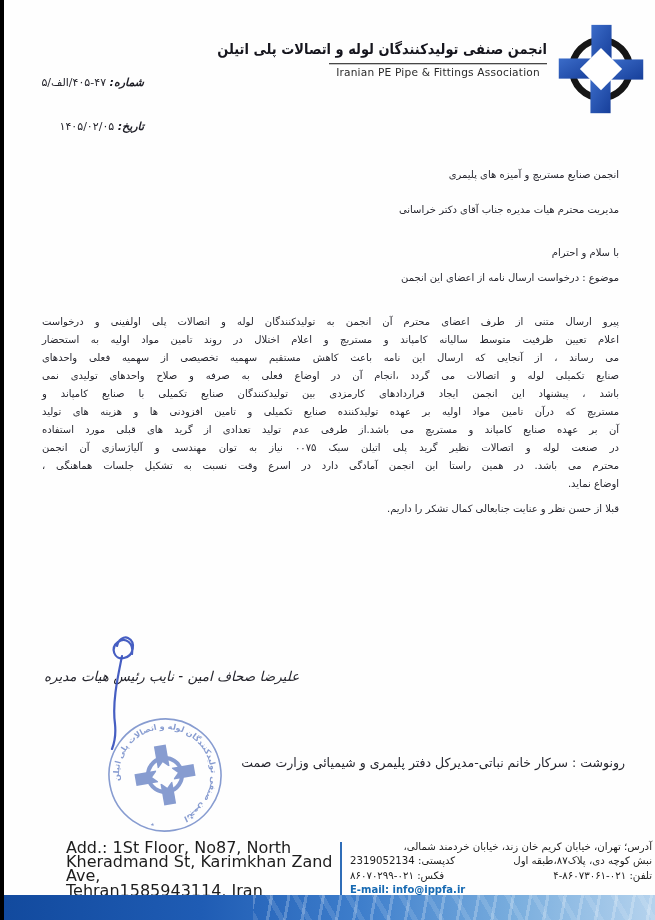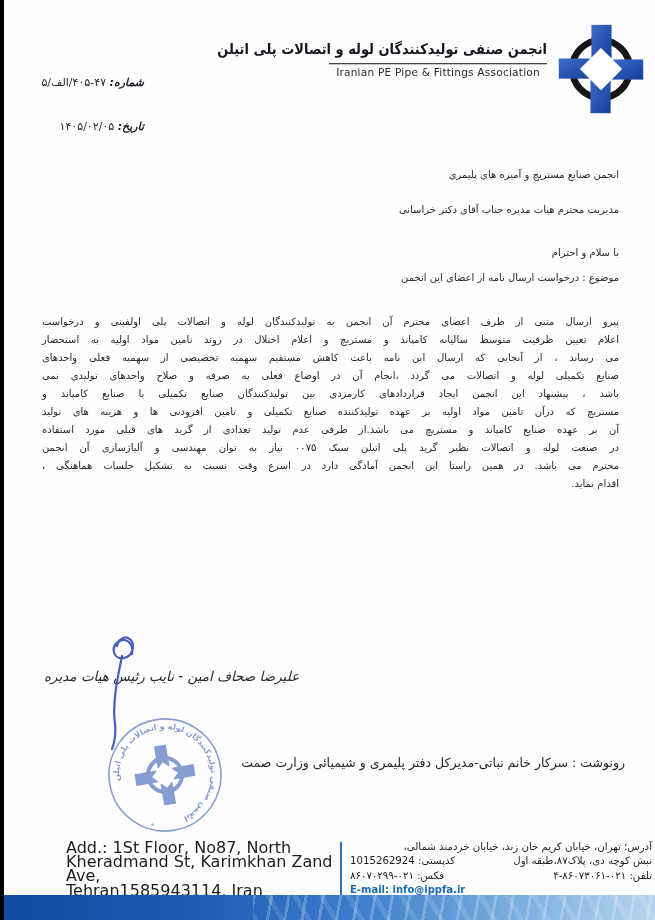--- a/index.html
+++ b/index.html
@@ -112,23 +112,24 @@
     <div>
       <div class="body-line">پیرو ارسال متنی از طرف اعضای محترم آن انجمن به تولیدکنندگان لوله و اتصالات پلی اولفینی و درخواست</div>
       <div class="body-line">اعلام تعیین ظرفیت متوسط سالیانه کامپاند و مستربچ و اعلام اختلال در روند تامین مواد اولیه به استحضار</div>
       <div class="body-line">می رساند ، از آنجایی که ارسال این نامه باعث کاهش مستقیم سهمیه تخصیصی از سهمیه فعلی واحدهای</div>
       <div class="body-line">صنایع تکمیلی لوله و اتصالات می گردد ،انجام آن در اوضاع فعلی به صرفه و صلاح واحدهای تولیدی نمی</div>
       <div class="body-line">باشد ، پیشنهاد این انجمن ایجاد قراردادهای کارمزدی بین تولیدکنندگان صنایع تکمیلی با صنایع کامپاند و</div>
       <div class="body-line">مستربچ که درآن تامین مواد اولیه بر عهده تولیدکننده صنایع تکمیلی و تامین افزودنی ها و هزینه های تولید</div>
       <div class="body-line">آن بر عهده صنایع کامپاند و مستربچ می باشد.از طرفی عدم تولید تعدادی از گرید های قبلی مورد استفاده</div>
       <div class="body-line">در صنعت لوله و اتصالات نظیر گرید پلی اتیلن سبک ۰۰۷۵ نیاز به توان مهندسی و آلیاژسازی آن انجمن</div>
       <div class="body-line">محترم می باشد. در همین راستا این انجمن آمادگی دارد در اسرع وقت نسبت به تشکیل جلسات هماهنگی ،</div>
-      <div class="body-line last">اقدام نماید.</div>
+      <div class="body-line last">اوضاع نماید.</div>
     </div>
 
+    <p class="closing">قبلا از حسن نظر و عنایت جنابعالی کمال تشکر را داریم.</p>
   </div>
 
   <div class="sig-name">علیرضا صحاف امین - نایب رئیس هیات مدیره</div>
 
   <svg class="sig-stroke" viewBox="0 0 64 118" aria-hidden="true">
     <path class="sig-ink" d="M44,22 C46,12 38,4 30,10 C22,16 26,28 36,26 C46,24 48,10 40,6 C36,4 30,8 29,14"></path>
     <path class="sig-ink" d="M34,24 C30,44 24,70 27,92 C28,102 26,112 24,117"></path>
   </svg>
 
   <svg class="stamp" viewBox="0 0 126 126" aria-hidden="true">
@@ -160,21 +161,21 @@
     </div>
     <div class="web">Website: www.ippfa.ir</div>
   </div>
 
   <div class="footer-divider"></div>
 
   <div class="footer-fa">
     <div>آدرس؛ تهران، خیابان کریم خان زند، خیابان خردمند شمالی،</div>
     <div class="pair">
       <span>نبش کوچه دی، پلاک۸۷،طبقه اول</span>
-      <span>کدپستی: 1015262924</span>
+      <span>کدپستی: 2319052134</span>
     </div>
     <div class="pair">
       <span>تلفن: ۰۲۱-۸۶۰۷۳۰۶۱-۴</span>
       <span>فکس: ۰۲۱-۸۶۰۷۰۲۹۹</span>
     </div>
     <div class="mail">E-mail: info@ippfa.ir</div>
   </div>
 
   <div class="band"></div>
 

